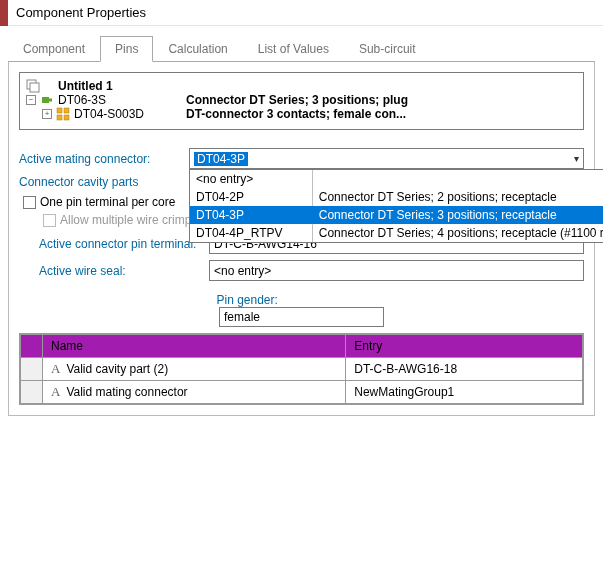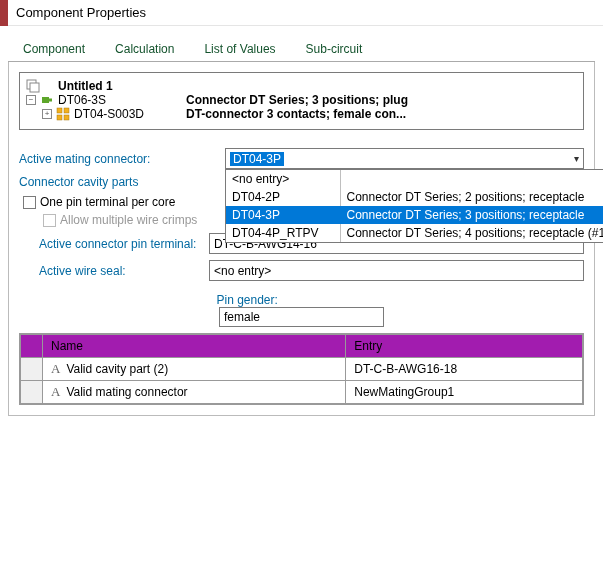--- a/index.html
+++ b/index.html
@@ -7,42 +7,42 @@
 
 .window { width: 603px; height: 562px; overflow: hidden; position: relative; }
 
 .red-strip { position: absolute; left: 0; top: 0; width: 8px; height: 26px; background: #a4373a; }
 
 .titlebar { height: 26px; line-height: 26px; padding-left: 16px; background: #fff; border-bottom: 1px solid #e5e5e5; font-size: 13px; }
 
 .client { padding: 10px 8px 0 8px; }
 
 .tabs { display: flex; border-bottom: 1px solid #aaa; position: relative; }
-.tab { padding: 5px 14px; border: 1px solid transparent; border-bottom: none; margin-right: 0; cursor: default; color: #14532d; position: relative; }
+.tab { padding: 5px 14px; border: 1px solid transparent; border-bottom: none; margin-right: 0; cursor: default; color: #737373; position: relative; }
 .tab.active { border: 1px solid #aaa; border-bottom: 1px solid #fff; background: #fff; margin-bottom: -1px; }
 .panel { border: 1px solid #bbb; border-top: none; padding: 10px; }
 
 .tree-box { border: 1px solid #7a7a7a; padding: 6px 6px 8px 6px; margin-bottom: 18px; }
 .tree-row { display: flex; align-items: flex-start; }
 .tree-col-left { width: 160px; display: flex; align-items: center; gap: 4px; overflow: hidden; }
 .tree-desc { flex: 1; color: #000000; overflow: hidden; white-space: nowrap; text-overflow: ellipsis; font-weight: bold; }
 .tree-title { font-weight: bold; margin-left: 18px; }
 .plus-box { width: 10px; height: 10px; border: 1px solid #888; display: inline-flex; align-items: center; justify-content: center; font-size: 8px; line-height: 1; color: #555; }
 .icon-stack { position: relative; width: 14px; height: 14px; }
 .icon-stack svg { width: 14px; height: 14px; }
 .green-icon path { fill: #5da62a; }
 .orange-icon rect { fill: #f2b01e; stroke: #a87a12; stroke-width: .5; }
 
 .form-row { display: flex; align-items: center; margin: 6px 0; }
 .form-label { width: 170px; color: #0369a1; }
 .form-label.sub { width: 190px; padding-left: 20px; }
 
 .input { flex: 1; border: 1px solid #7a7a7a; height: 21px; padding: 2px 4px; background: #fff; }
 
-.dd-wrap { flex: 1; position: relative; margin-left: 36px; }
+.dd-wrap { flex: 1; position: relative; }
 .dd-input { display: flex; align-items: center; border: 1px solid #7a7a7a; height: 21px; padding: 0 4px; }
 .dd-input .sel { background: #0078d7; color: #fff; padding: 0 3px; }
 .dd-input .caret { margin-left: auto; font-size: 10px; color: #333; }
 
 .dd-list { position: absolute; left: 0; right: -140px; top: 21px; border: 1px solid #7a7a7a; background: #fff; z-index: 10; }
 .dd-list table { border-collapse: collapse; width: 100%; }
 .dd-list td { padding: 2px 6px; border-right: 1px solid #bfbfbf; white-space: nowrap; }
 .dd-list tr.hl td { background: #0078d7; color: #fff; border-right-color: #0078d7; }
 
 .chk-row { display: flex; align-items: center; margin: 4px 0 4px 4px; gap: 4px; }
@@ -60,20 +60,21 @@
 </head>
 <body>
 
 <div class="window">
   <div class="red-strip"></div>
   <div class="titlebar">Component Properties</div>
 
   <div class="client">
     <div class="tabs">
       <div class="tab">Component</div>
+      <div class="tab active">Pins</div>
       <div class="tab">Calculation</div>
       <div class="tab">List of Values</div>
       <div class="tab">Sub-circuit</div>
     </div>
 
     <div class="panel">
       <div class="tree-box">
         <div class="tree-row">
           <span class="icon-stack">
             <svg viewBox="0 0 14 14">

